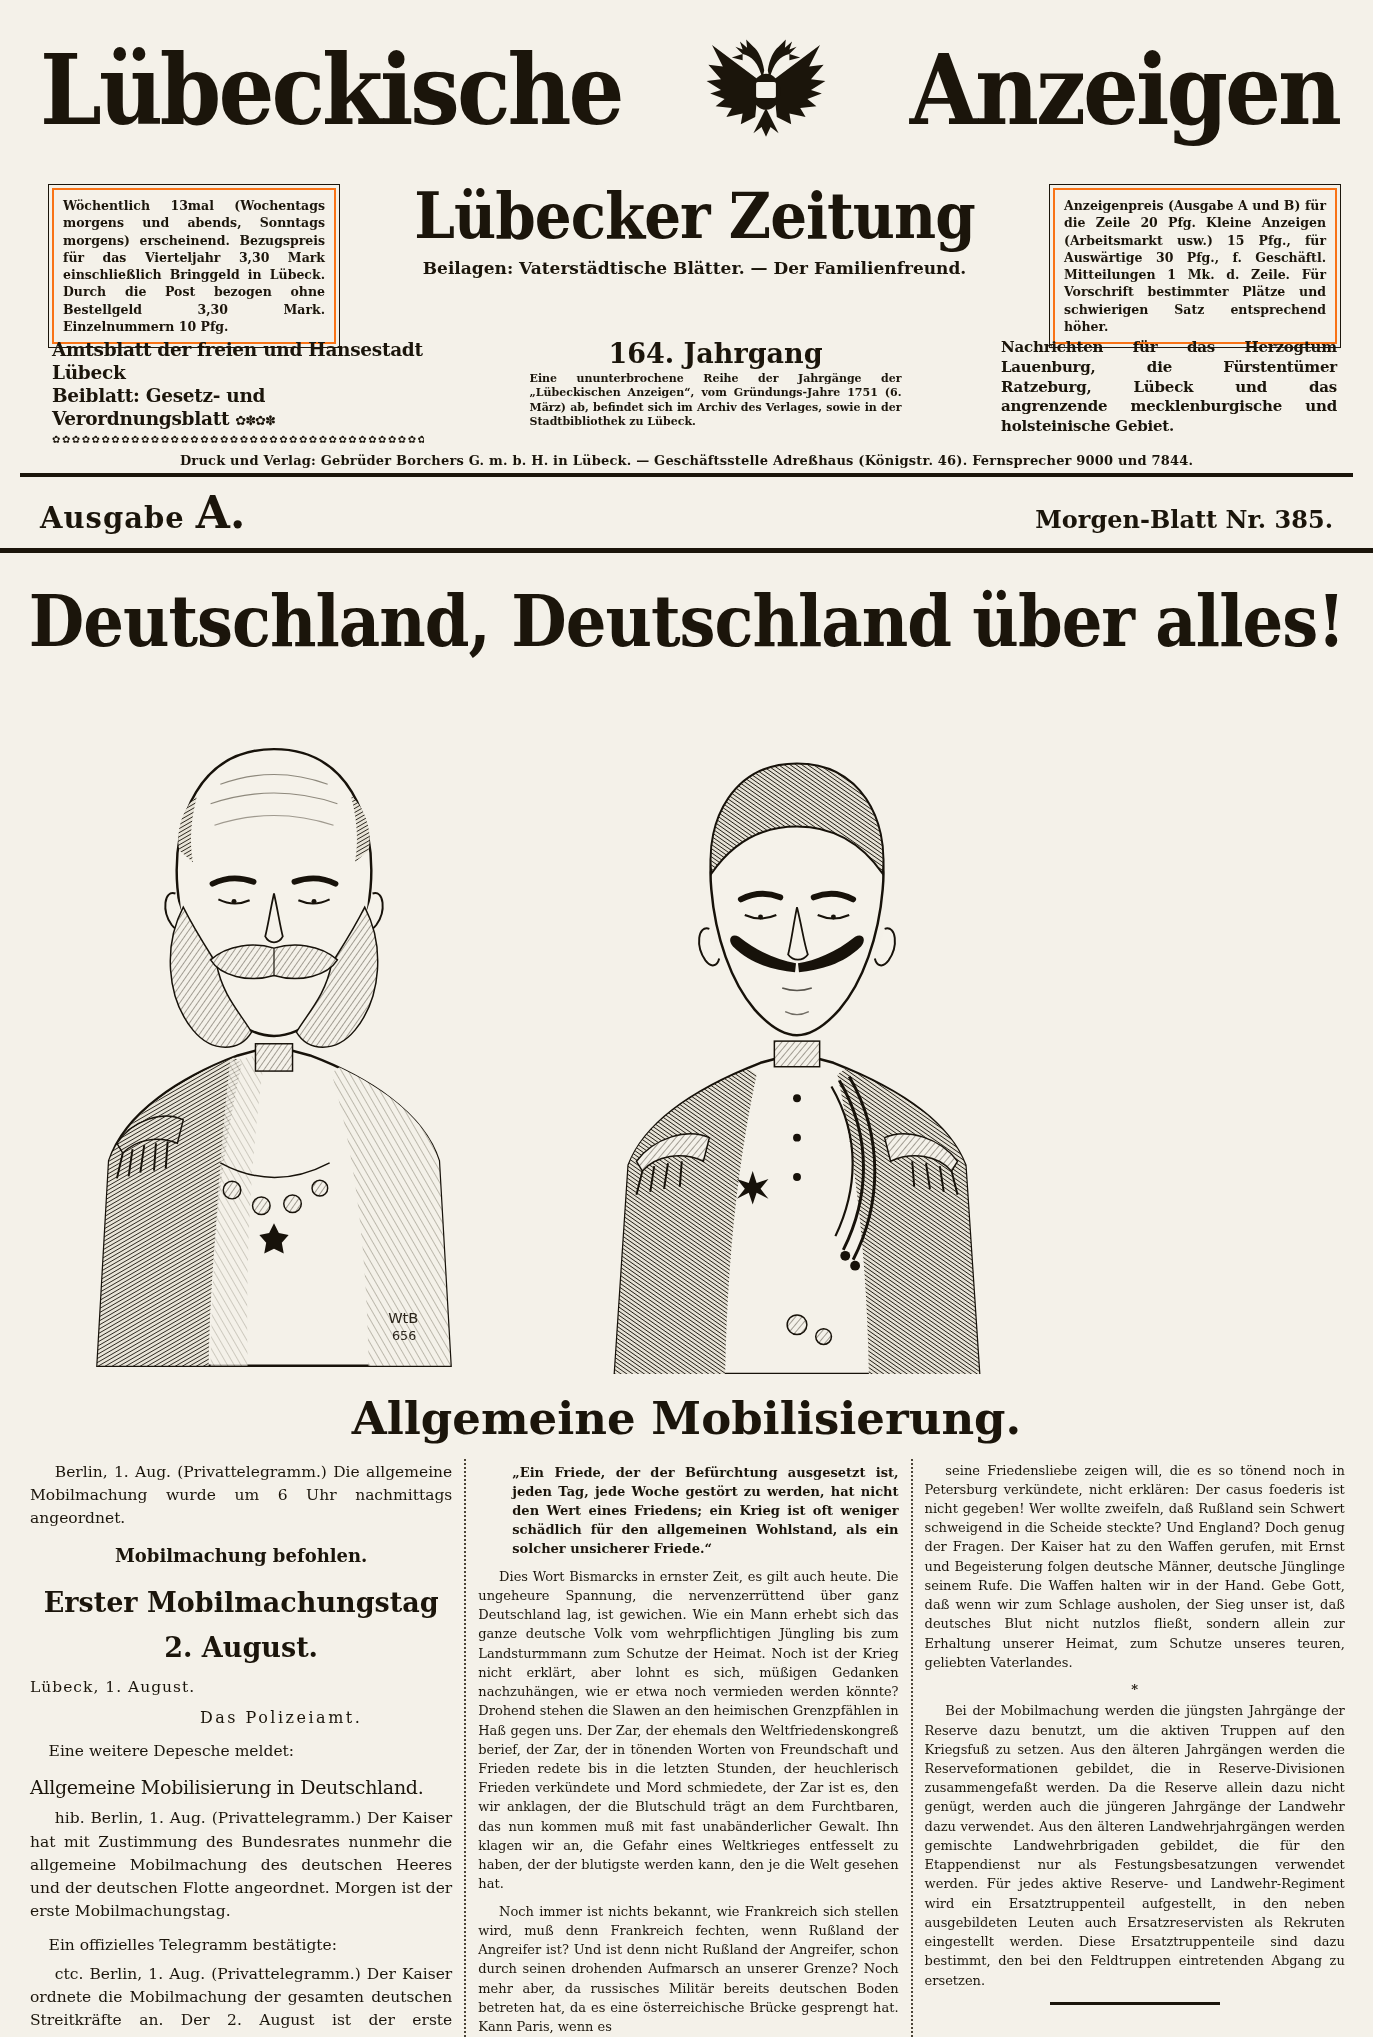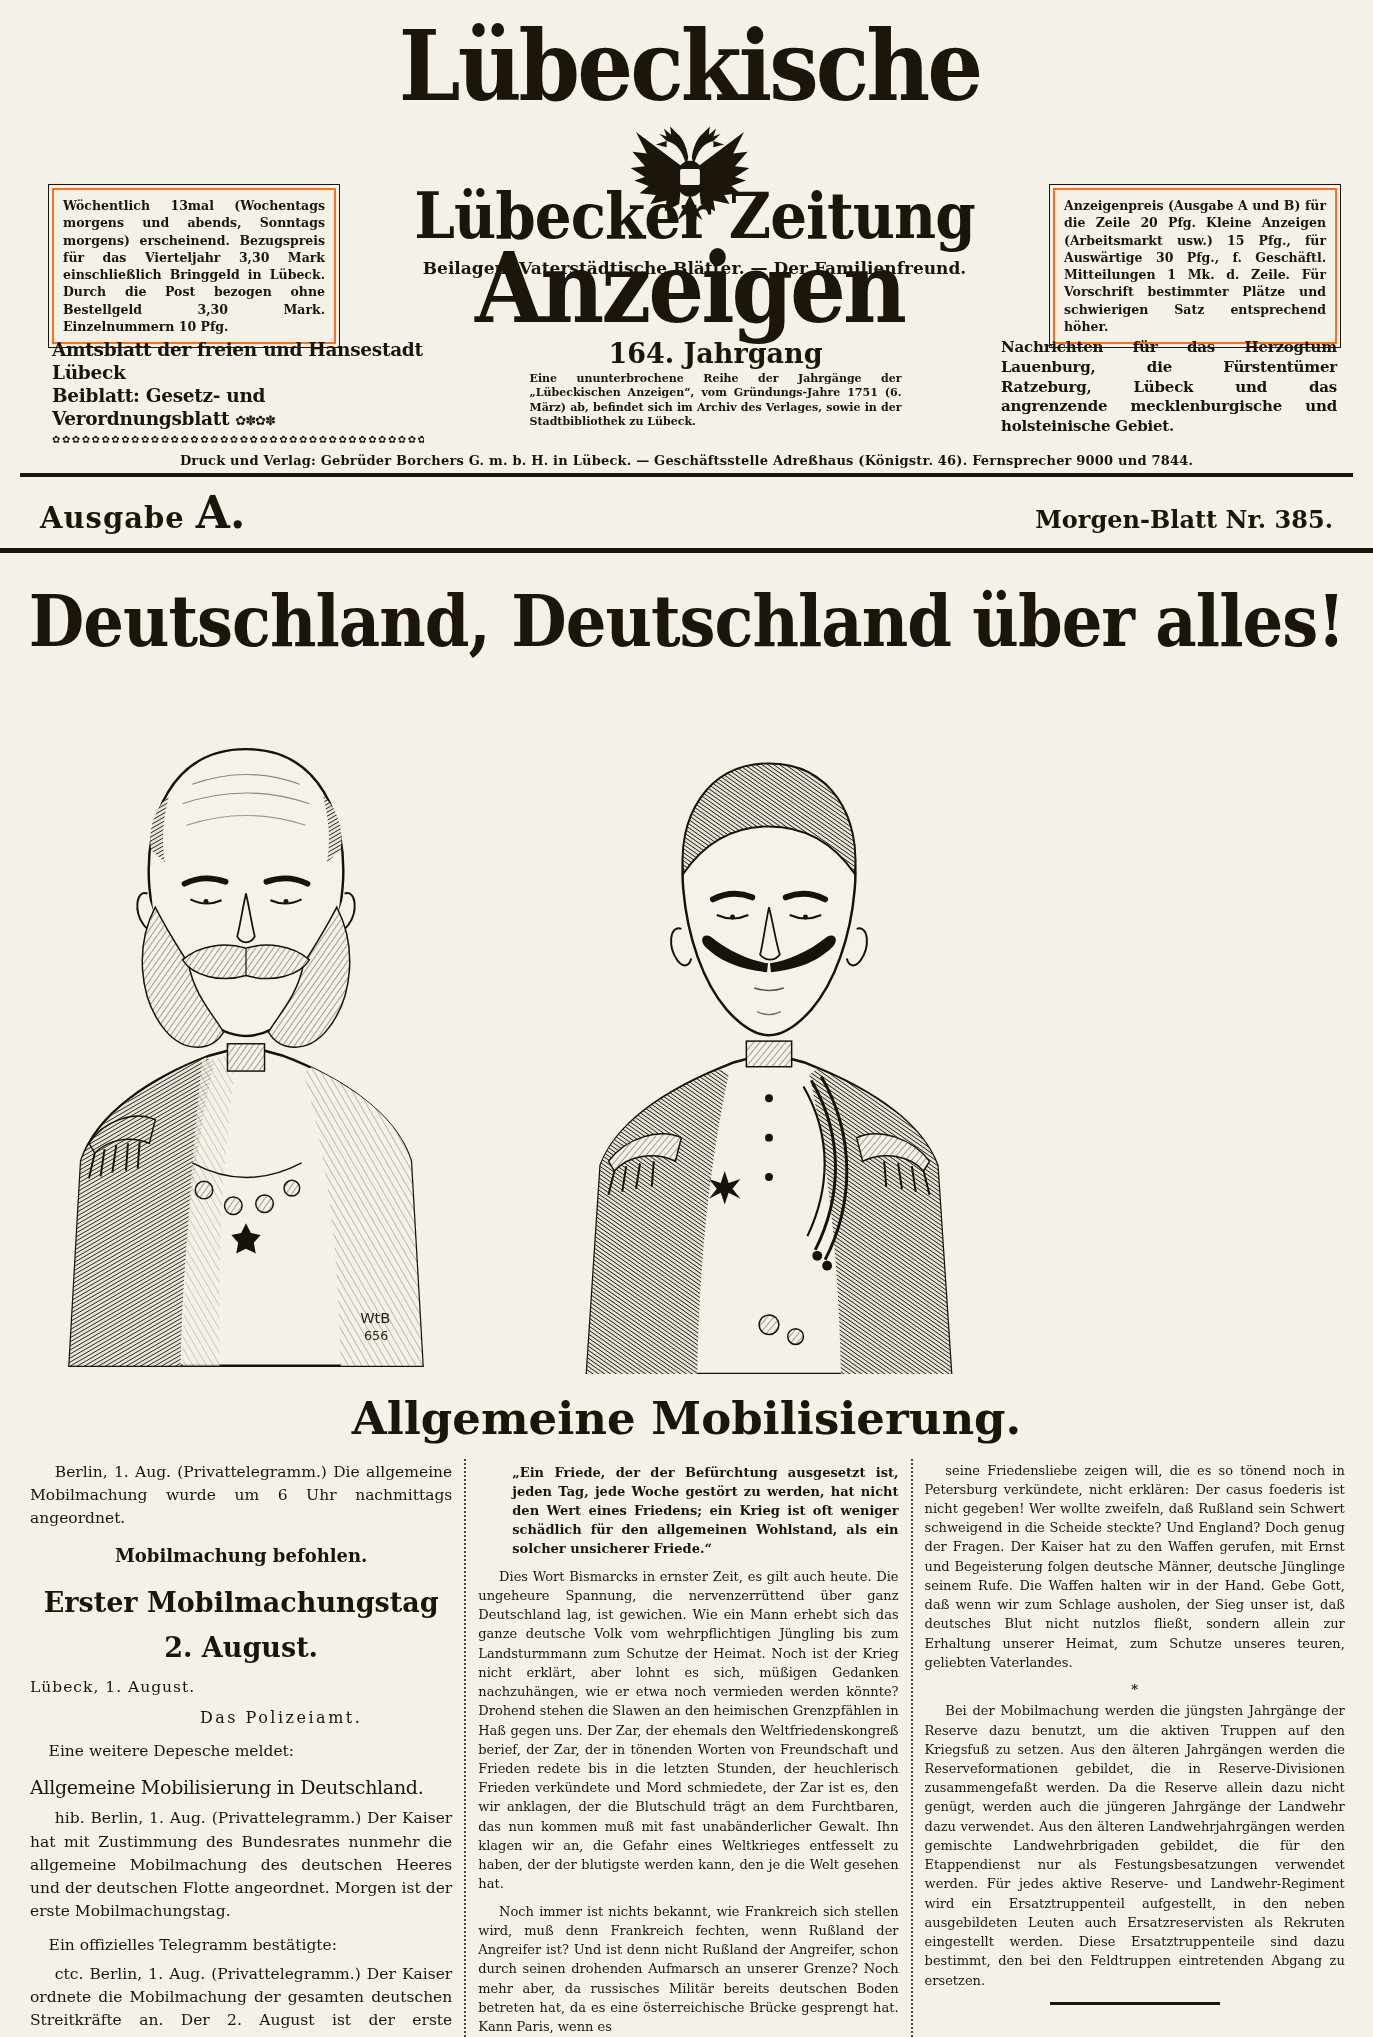--- a/index.html
+++ b/index.html
@@ -9,21 +9,21 @@
     width:1373px;height:2037px;
     margin:0 auto;
     background:#f4f1e9;
     color:#1b150b;
     font-family:"DejaVu Serif", serif;
     overflow:hidden;
   }
   
   .masthead{
     display:flex;align-items:center;justify-content:space-between;
-    padding:14px 34px 0 40px;height:152px;flex-direction:column;
+    padding:14px 34px 0 40px;height:152px;
   }
   .mast-title{
     font-size:88px;font-weight:bold;letter-spacing:-3px;
     transform:scaleY(1.1);white-space:nowrap;
   }
   .eagle svg{display:block;}
   
   .band2{display:flex;align-items:flex-start;gap:16px;padding:14px 36px 0 52px;height:152px;}
   .infobox{
     width:262px;border:2px solid #f97316;outline:1px solid #1b150b;outline-offset:3px;
@@ -56,21 +56,21 @@
   
   .headline{
     margin:30px 8px 0 8px;text-align:center;
     font-size:64px;font-weight:bold;letter-spacing:-1px;transform:scaleY(1.12);
     white-space:nowrap;
   }
   
   .portraits{
     position:relative;height:702px;margin-top:14px;
     display:flex;align-items:flex-end;justify-content:flex-start;
-    padding-left:46px;gap:108px;
+    padding-left:74px;gap:108px;
   }
   
   .section-heading{margin:18px 0 8px 0;text-align:center;font-size:45px;font-weight:bold;letter-spacing:0;}
   
   .columns{display:flex;padding:6px 16px 0 18px;height:586px;overflow:hidden;}
   .col{box-sizing:border-box;width:33.33%;padding:2px 12px 0 12px;text-align:justify;}
   .col-1{font-size:15.5px;line-height:1.5;}
   .col-2,.col-3{font-size:13px;line-height:1.48;border-left:2px dotted #4a4336;}
   .b-para{text-indent:1.6em;margin:0 0 8px 0;}
   .b-plain{text-indent:1.2em;margin:10px 0 6px 0;}

